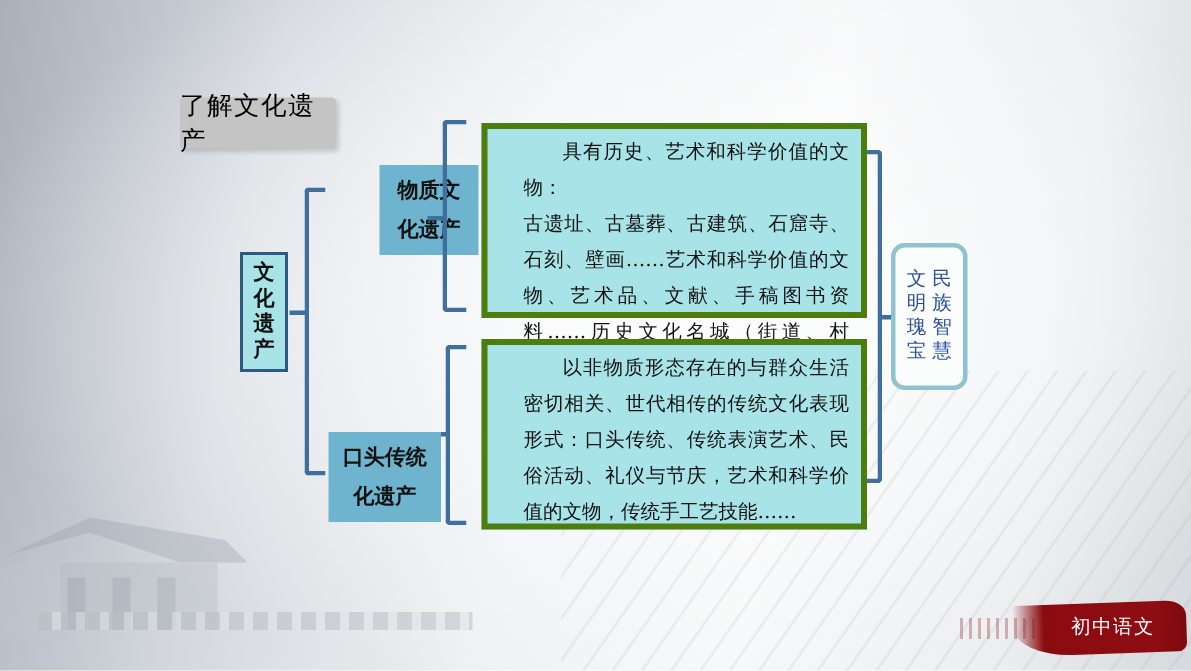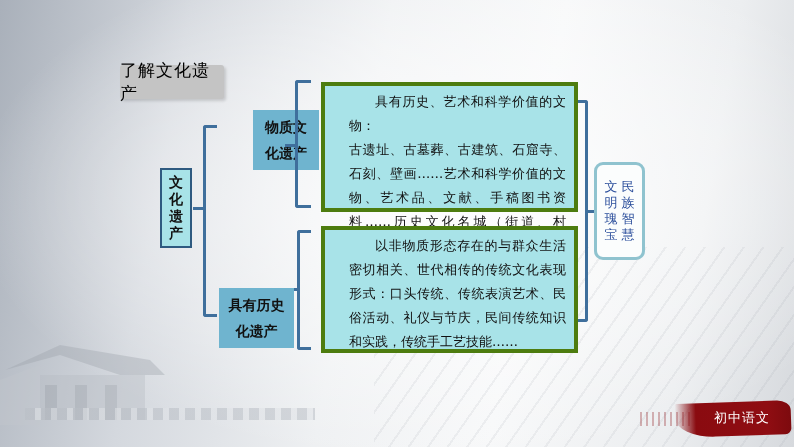--- a/index.html
+++ b/index.html
@@ -114,37 +114,37 @@
 <div class="bracket" style="left:203px; top:125px; width:14px; height:192px;"></div>
 
 <div class="node material">
   <div>
     <div>物质文</div>
     <div>化遗产</div>
   </div>
 </div>
 <div class="node intangible">
   <div>
-    <div>具有历史</div>
+    <div>口头传统</div>
     <div>化遗产</div>
   </div>
 </div>
 
 <div class="tick" style="left:285px; top:144px; width:12px;"></div>
 <div class="bracket" style="left:295px; top:80px; width:16px; height:128px;"></div>
 
 <div class="tick" style="left:294px; top:288px; width:5px;"></div>
 <div class="bracket" style="left:297px; top:230px; width:14px; height:120px;"></div>
 
 <div class="desc d1">
   <p>具有历史、艺术和科学价值的文物：</p>
   <div>古遗址、古墓葬、古建筑、石窟寺、石刻、壁画……艺术和科学价值的文物、艺术品、文献、手稿图书资料……历史文化名城（街道、村镇）……</div>
 </div>
 <div class="desc d2">
-  <p>以非物质形态存在的与群众生活密切相关、世代相传的传统文化表现形式：口头传统、传统表演艺术、民俗活动、礼仪与节庆，民间传统知识和实践，传统手工艺技能……</p>
+  <p>以非物质形态存在的与群众生活密切相关、世代相传的传统文化表现形式：口头传统、传统表演艺术、民俗活动、礼仪与节庆，艺术和科学价值的文物，传统手工艺技能……</p>
 </div>
 
 <div class="bracket-r" style="left:578px; top:100px; width:10px; height:222px;"></div>
 <div class="tick" style="left:586px; top:210px; width:8px;"></div>
 
 <div class="value-box">
   <div class="value-col">
     <span>文</span>
     <span>明</span>
     <span>瑰</span>

